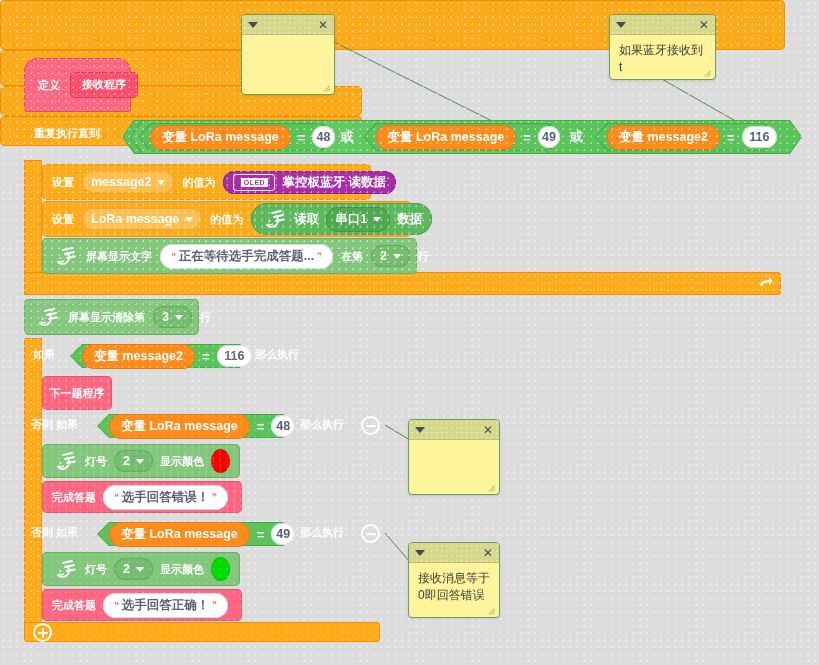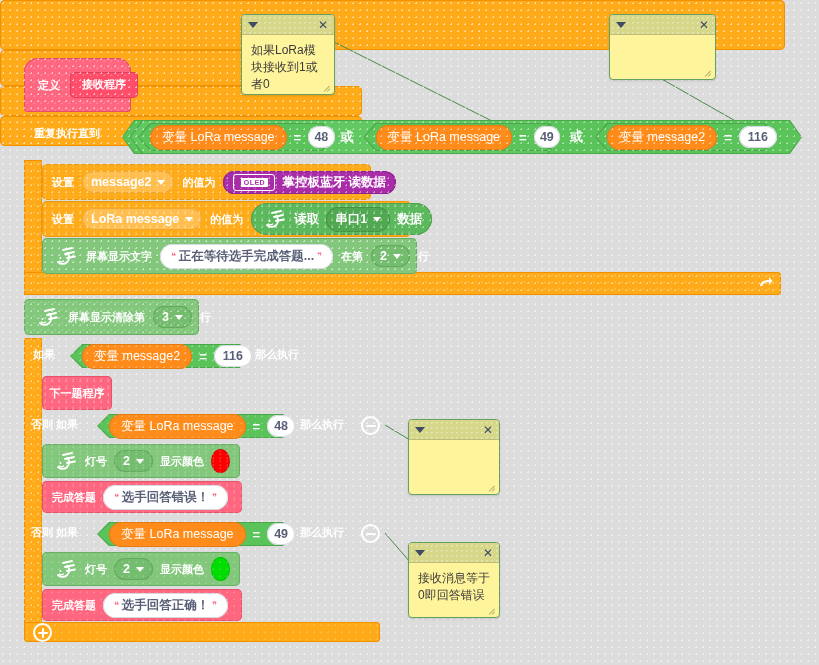--- a/index.html
+++ b/index.html
@@ -52,21 +52,21 @@
   }
   .sb.orange{background:#ffab19;box-shadow:inset 0 0 0 1px #ec9b0d;}
   .sb.green{background:#82c77b;box-shadow:inset 0 0 0 1px #6ab064;}
   .sb.pink{background:#ff6680;box-shadow:inset 0 0 0 1px #e8536c;}
 
   
   .oval{
     display:inline-flex;align-items:center;justify-content:center;
     border-radius:999px;box-sizing:border-box;white-space:nowrap;
   }
-  .oval.var{background:#ff8c1a;color:#fff;font-weight:normal;font-size:12.5px;
+  .oval.var{background:#ff8c1a;color:#fff;font-weight:bold;font-size:12.5px;
     box-shadow:inset 0 0 0 1px #e57c10;padding:4px 12px;}
   .oval.num{background:#fff;color:#575e75;font-weight:bold;font-size:12.5px;
     box-shadow:inset 0 0 0 1px #d6d9e0;padding:4px 10px;min-width:18px;}
   .oval.str{background:#fff;color:#575e75;font-weight:bold;font-size:12.5px;
     box-shadow:inset 0 0 0 1px #d6d9e0;padding:4px 8px;}
   .oval.purple{background:#a82ca8;color:#fff;font-weight:bold;font-size:12.5px;
     box-shadow:inset 0 0 0 1px #8f2490;padding:3px 10px;}
   .oval.greenrep{background:#5cb85c;color:#fff;font-weight:bold;font-size:12.5px;
     box-shadow:inset 0 0 0 1px #4fa14f;padding:3px 10px;}
 
@@ -490,29 +490,29 @@
   <div class="circ-btn" style="position:absolute;left:33px;top:623px;">
     <i class="plusv"></i>
     <i class="plush"></i>
   </div>
 
   <div class="comment" style="left:241px;top:14px;width:94px;height:81px;">
     <div class="comment-bar">
       <i class="tri"></i>
       <span class="x">✕</span>
     </div>
-    <div class="comment-body">如果LoRa模块接收到1或者0</div>
     <i class="resize-hd"></i>
   </div>
 
   <div class="comment" style="left:609px;top:14px;width:107px;height:66px;">
     <div class="comment-bar">
       <i class="tri"></i>
       <span class="x">✕</span>
     </div>
+    <div class="comment-body">如果蓝牙接收到t</div>
     <i class="resize-hd"></i>
   </div>
 
   <div class="comment" style="left:408px;top:419px;width:92px;height:76px;">
     <div class="comment-bar">
       <i class="tri"></i>
       <span class="x">✕</span>
     </div>
     <i class="resize-hd"></i>
   </div>

